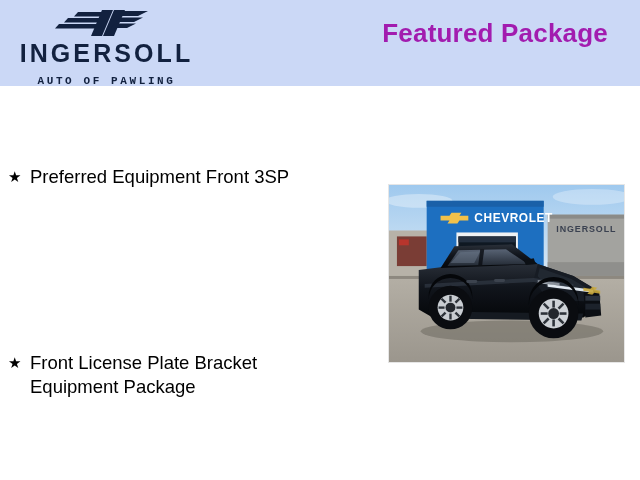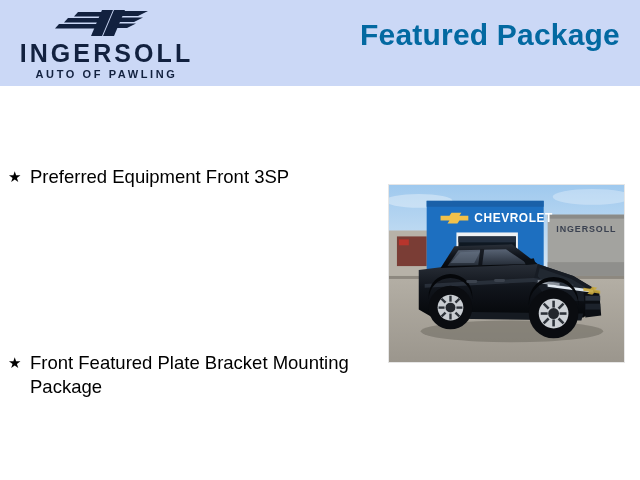--- a/index.html
+++ b/index.html
@@ -48,40 +48,40 @@
     font-weight: 700;
     letter-spacing: 3.1px;
     color: #12213f;
     line-height: 26px;
     margin-top: 1px;
     white-space: nowrap;
     text-indent: 3px;
   }
   .brand-sub {
     display: block;
-    font-family: Liberation Sans, sans-serif;
+    font-family: Liberation Mono, monospace;
     font-size: 11px;
     font-weight: 700;
     letter-spacing: 2.6px;
     color: #12213f;
     line-height: 13px;
-    margin-top: 2px;
+    margin-top: 9px;
     white-space: nowrap;
     text-indent: 3px;
   }
 
   
   .header-title {
     position: absolute;
-    right: 20px;
+    right: 32px;
     top: 18px;
     font-family: "Liberation Sans", sans-serif;
-    font-size: 30px;
+    font-size: 26px;
     font-weight: 700;
-    color: #0369a1;
+    color: #a21caf;
     letter-spacing: 0.2px;
     white-space: nowrap;
   }
 
   
   .features {
     position: absolute;
     left: 0;
     top: 86px;
     width: 388px;
@@ -162,21 +162,21 @@
 
 <div class="features">
 
   <div class="feature-item pos-0">
     <span class="feature-bullet">★</span>
     <span class="feature-text">Preferred Equipment Front 3SP</span>
   </div>
 
   <div class="feature-item pos-1">
     <span class="feature-bullet">★</span>
-    <span class="feature-text">Front Featured Plate Bracket Mounting Package</span>
+    <span class="feature-text">Front License Plate Bracket Equipment Package</span>
   </div>
 
 </div>
 
 <div class="vehicle-photo">
   <svg viewBox="0 0 237 179" preserveAspectRatio="none">
     <defs>
       <linearGradient id="skyG" x1="0" y1="0" x2="0" y2="1">
         <stop offset="0%" stop-color="#9fc9ee"></stop>
         <stop offset="100%" stop-color="#d9e8f5"></stop>

